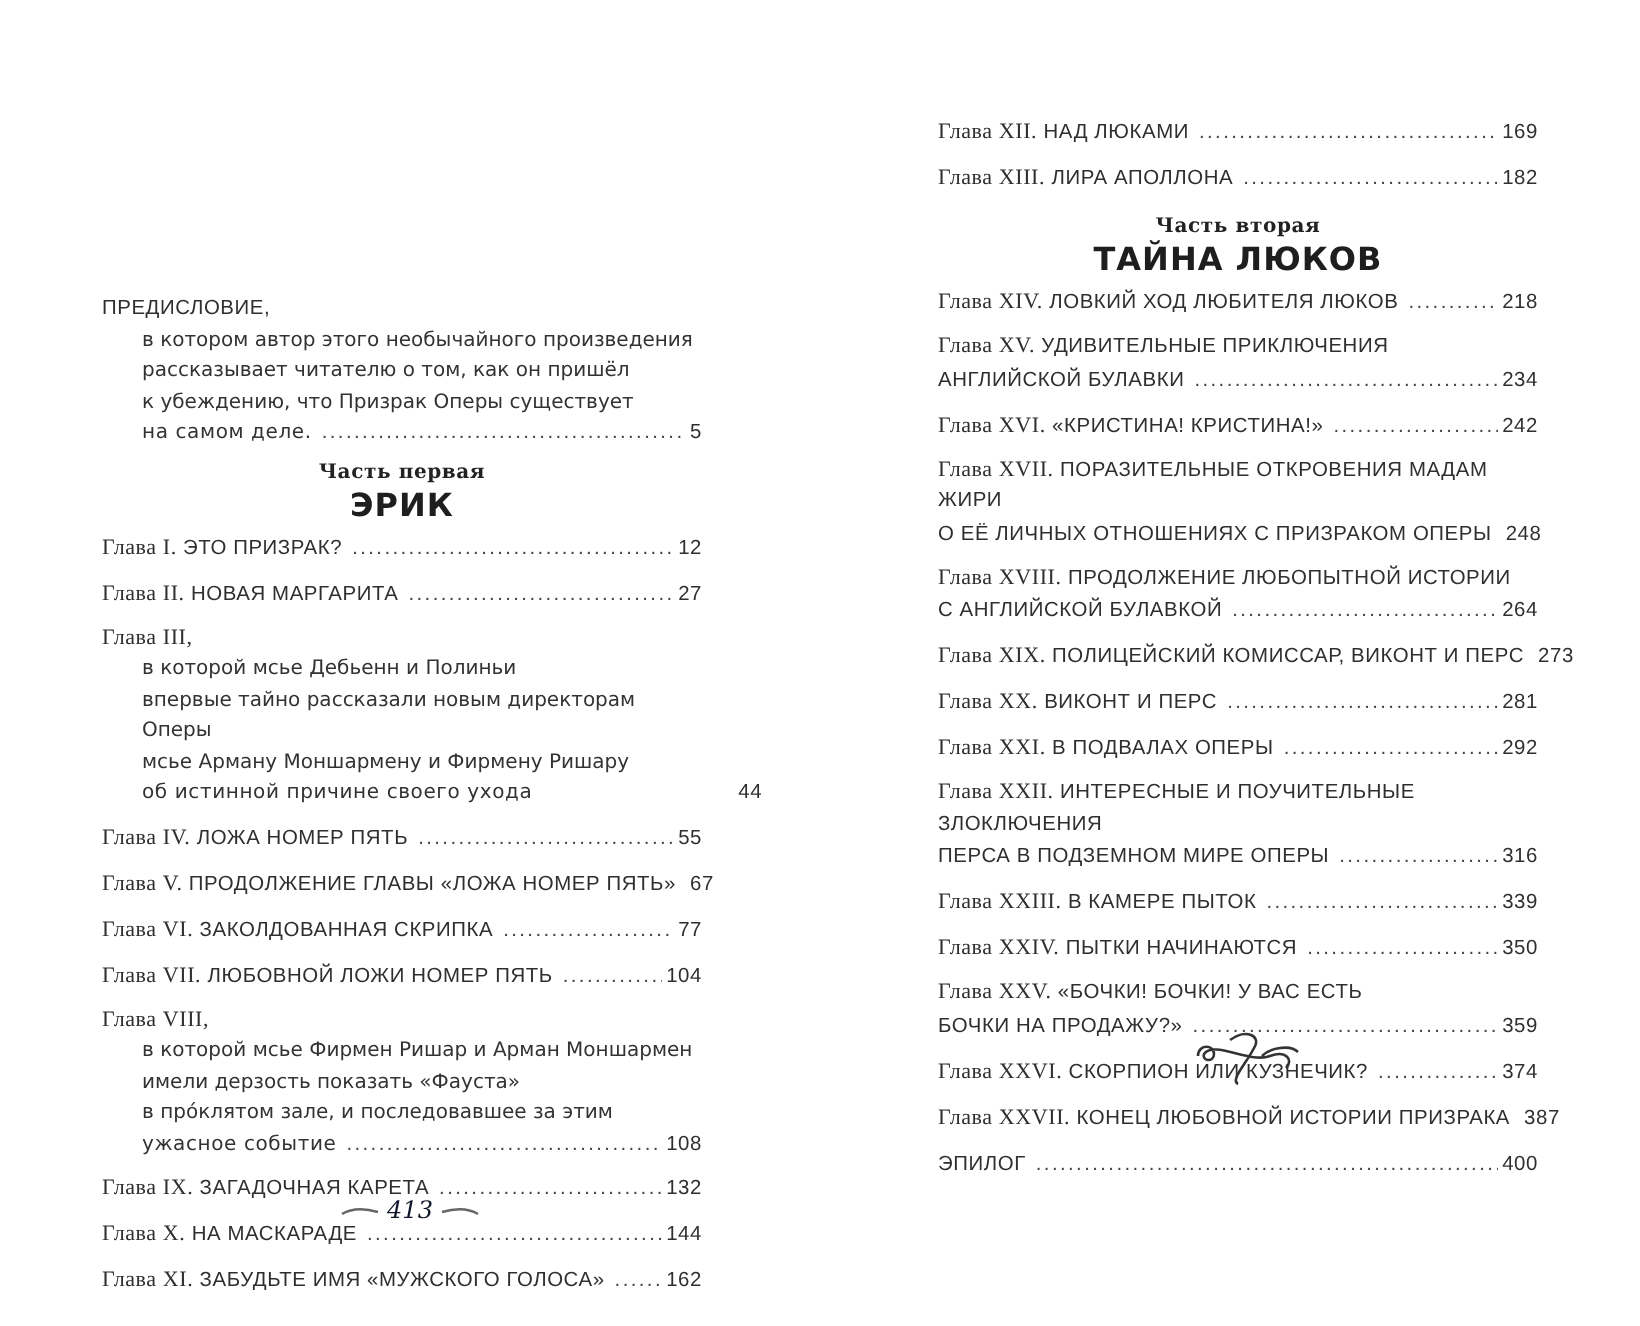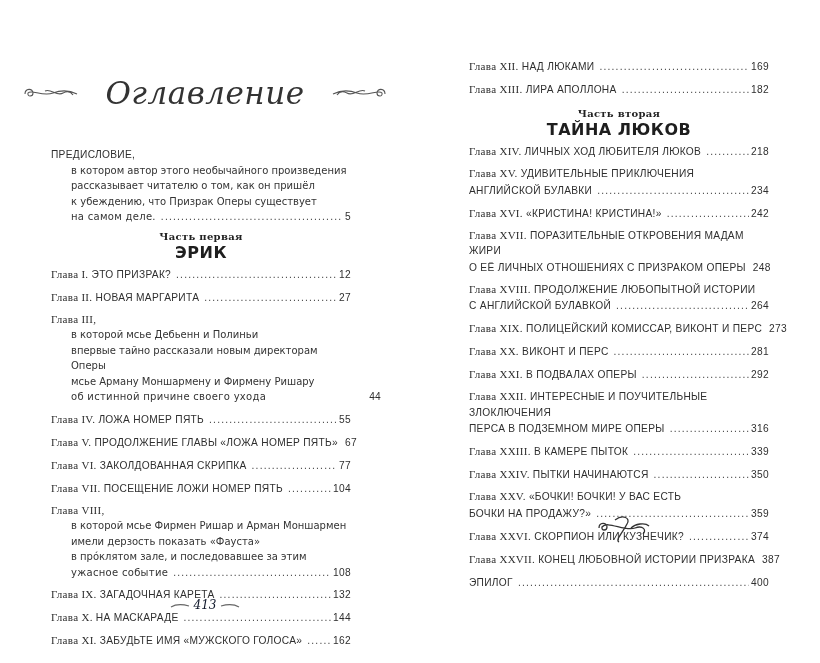--- a/index.html
+++ b/index.html
@@ -37,33 +37,20 @@
 
   .folio { position:absolute; top:598px; left:150px; width:110px; text-align:center;
            font-family:"DejaVu Serif", serif; font-style:italic; font-size:12px; color:#0f172a; }
   .folio .sw { display:inline-block; vertical-align:middle; }
   .endmark { position:absolute; top:510px; left:185px; }
 </style>
 </head>
 <body>
 
 <div class="page left">
-  <div class="toc-title">
-    <span class="flourish">
-      <svg width="56" height="16" viewBox="0 0 56 16">
-          <path d="M2 9 C2 3,10 3,10 8 C10 12,4 12,5 8 C8 4,20 12,30 8 C38 5,46 5,54 9 M22 6 C28 3,34 12,40 8 C44 6,48 7,50 10" fill="none" stroke="#555" stroke-width="1.1"></path>
-        </svg>
-    </span>
-    <span class="word">Оглавление</span>
-    <span class="flourish">
-      <svg width="56" height="16" viewBox="0 0 56 16">
-          <path d="M54 9 C54 3,46 3,46 8 C46 12,52 12,51 8 C48 4,36 12,26 8 C18 5,10 5,2 9 M34 6 C28 3,22 12,16 8 C12 6,8 7,6 10" fill="none" stroke="#555" stroke-width="1.1"></path>
-        </svg>
-    </span>
-  </div>
 
   <div class="entries" style="top:147px;">
     <div class="entry">
       <div class="plain">ПРЕДИСЛОВИЕ,</div>
       <div class="it">в котором автор этого необычайного произведения</div>
       <div class="it">рассказывает читателю о том, как он пришёл</div>
       <div class="it">к убеждению, что Призрак Оперы существует</div>
       <div class="row" style="padding-left:20px;line-height:15.5px;">
         <span class="lbl it" style="padding-left:0">на самом деле.</span>
         <span class="dots"></span>
@@ -122,21 +109,21 @@
         </div>
         <div class="entry">
           <div class="row">
             <span class="lbl"><span class="prefix">Глава VI.</span> <span>ЗАКОЛДОВАННАЯ СКРИПКА</span></span>
             <span class="dots"></span>
             <span class="pg">77</span>
           </div>
         </div>
         <div class="entry">
           <div class="row">
-            <span class="lbl"><span class="prefix">Глава VII.</span> <span>ПОСЕЩЕНИЕ ЛОЖИ НОМЕР ПЯТЬ</span></span>
+            <span class="lbl"><span class="prefix">Глава VII.</span> <span>ЛЮБОВНОЙ ЛОЖИ НОМЕР ПЯТЬ</span></span>
             <span class="dots"></span>
             <span class="pg">104</span>
           </div>
         </div>
       </div>
 
     <div class="entry">
       <div class="plain"><span class="prefix">Глава VIII,</span></div>
       <div class="it">в которой мсье Фирмен Ришар и Арман Моншармен</div>
       <div class="it">имели дерзость показать «Фауста»</div>
@@ -202,21 +189,21 @@
           </div>
         </div>
       </div>
     <div class="part" style="margin-top:10px;">
       <div class="sub">Часть вторая</div>
       <div class="big">ТАЙНА ЛЮКОВ</div>
     </div>
     <div id="right-b">
         <div class="entry">
           <div class="row">
-            <span class="lbl"><span class="prefix">Глава XIV.</span> <span>ЛИЧНЫХ ХОД ЛЮБИТЕЛЯ ЛЮКОВ</span></span>
+            <span class="lbl"><span class="prefix">Глава XIV.</span> <span>ЛОВКИЙ ХОД ЛЮБИТЕЛЯ ЛЮКОВ</span></span>
             <span class="dots"></span>
             <span class="pg">218</span>
           </div>
         </div>
         <div class="entry">
           <div class="plain"><span class="lbl"><span class="prefix">Глава XV.</span> <span>УДИВИТЕЛЬНЫЕ ПРИКЛЮЧЕНИЯ</span></span></div>
           <div class="row">
             <span class="lbl">АНГЛИЙСКОЙ БУЛАВКИ</span>
             <span class="dots"></span>
             <span class="pg">234</span>

